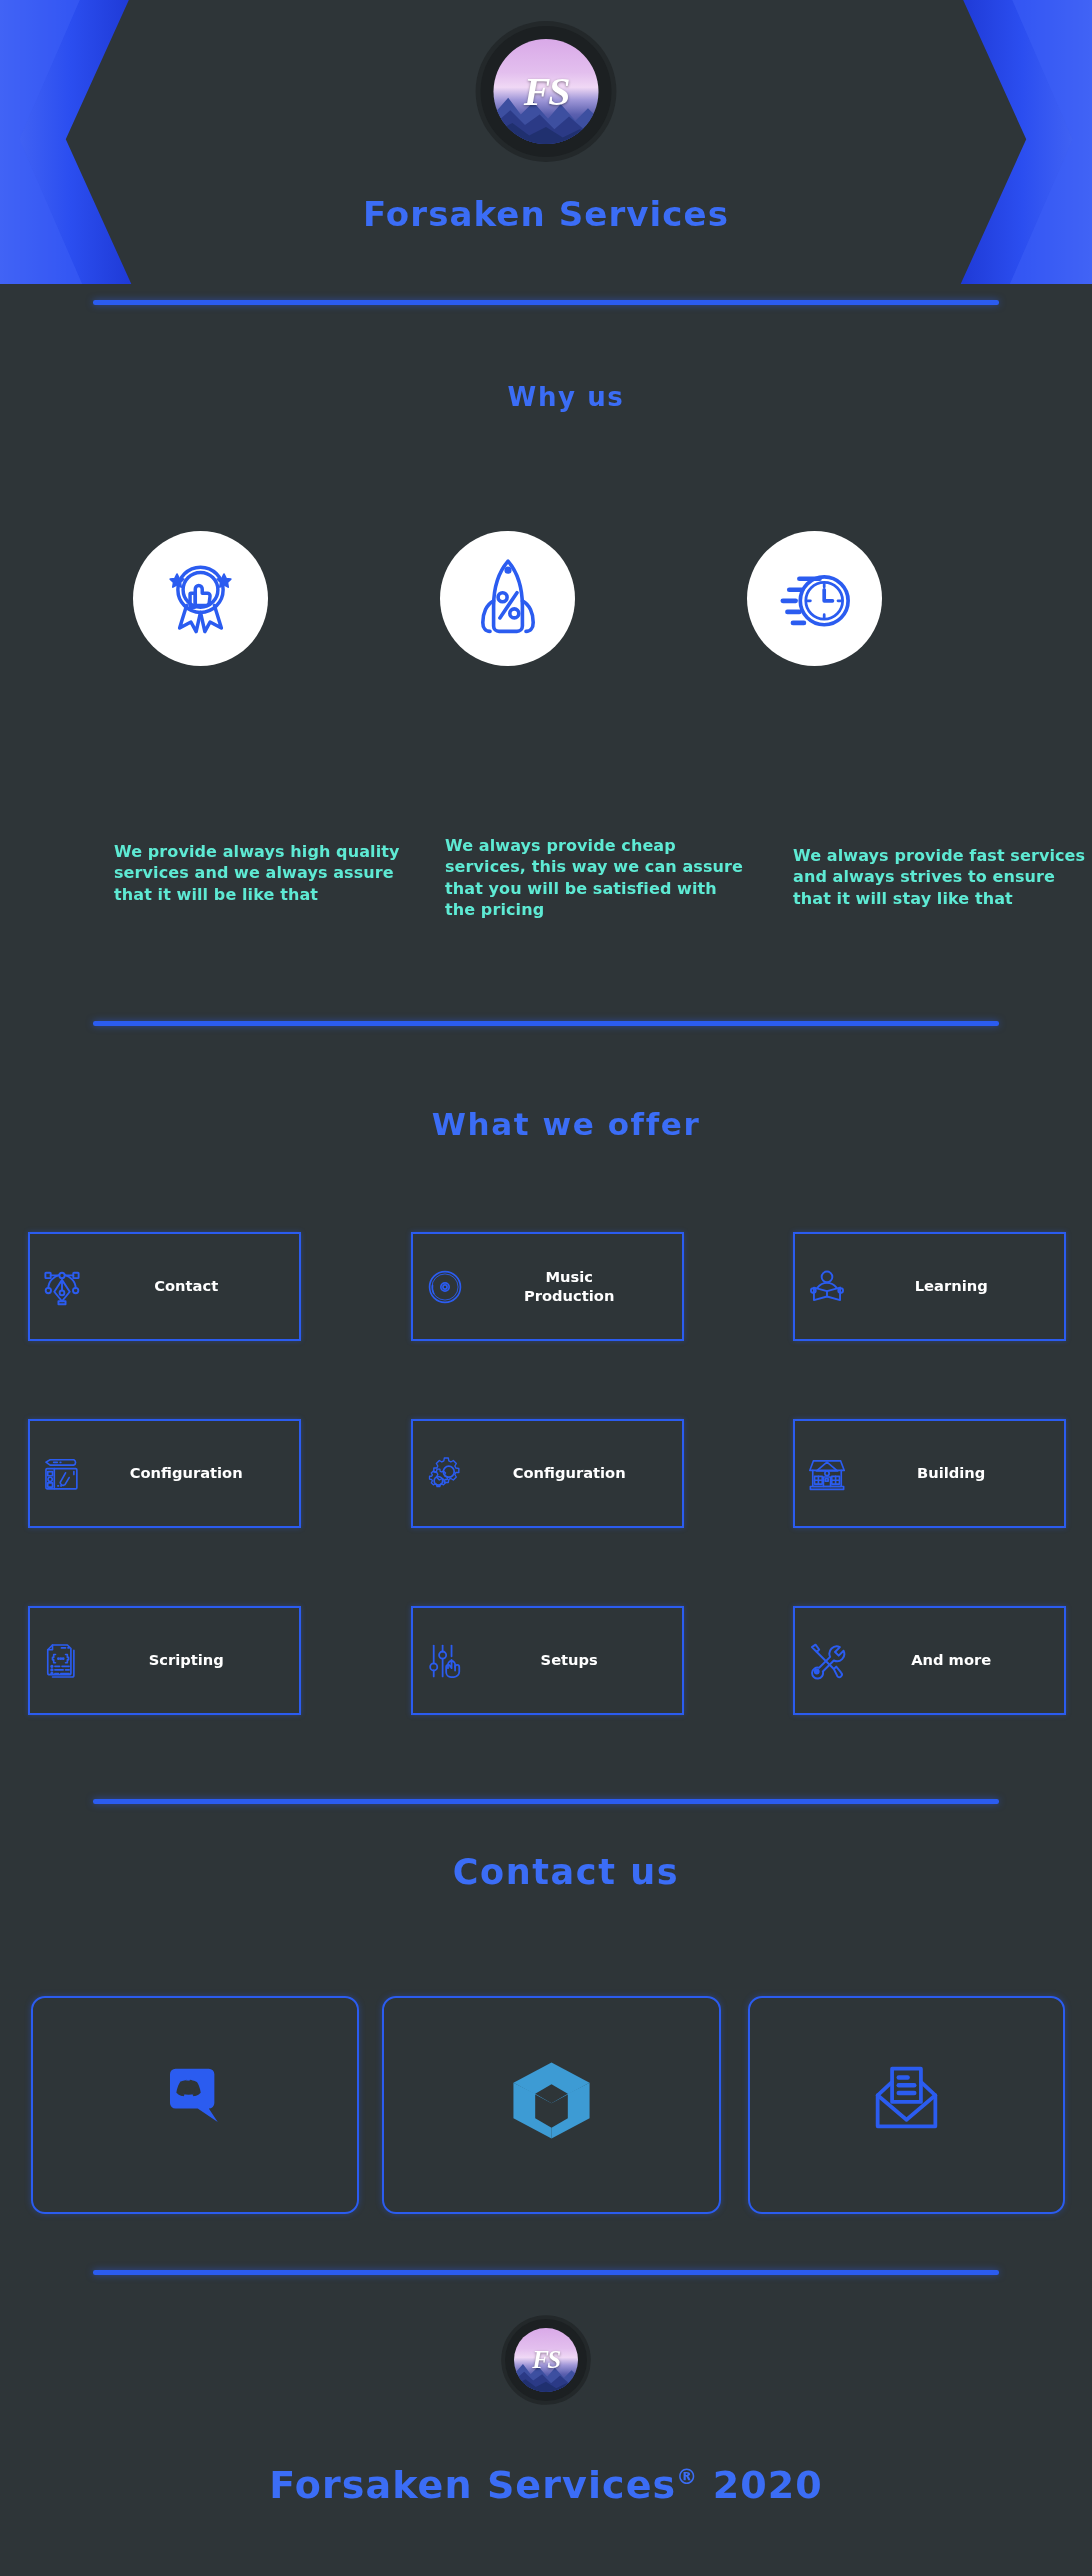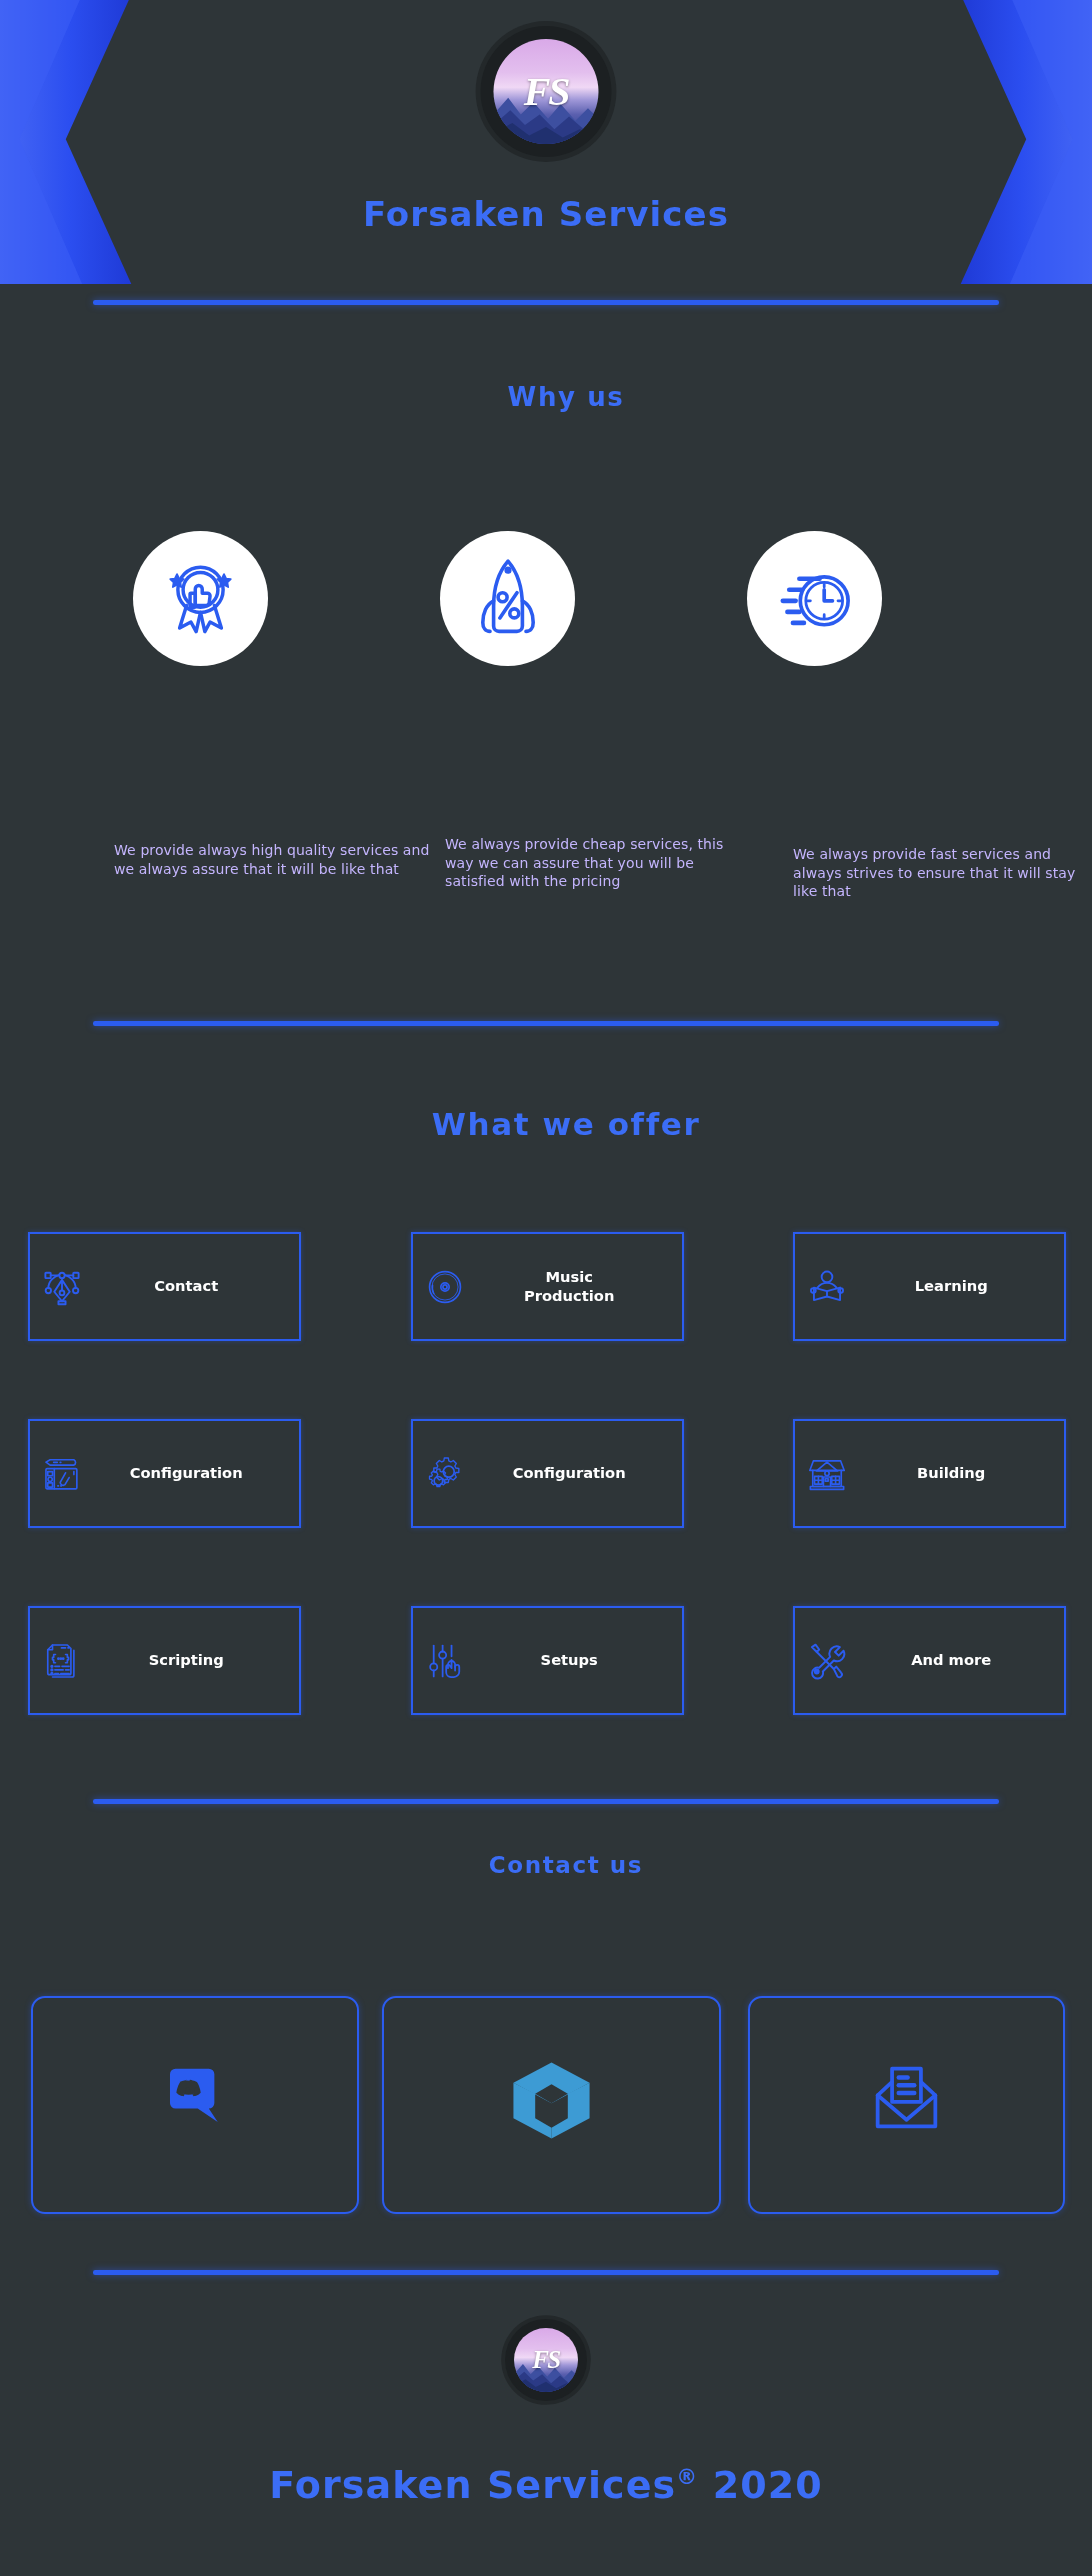--- a/index.html
+++ b/index.html
@@ -110,25 +110,25 @@
     width: 135px;
     height: 135px;
     border-radius: 50%;
     background: #ffffff;
     display: flex;
     align-items: center;
     justify-content: center;
   }
   .why-text {
     position: absolute;
-    color: #c4b5fd;
+    color: #5eead4;
     font-family: "DejaVu Sans", sans-serif;
-    font-size: 14px;
+    font-size: 16px;
     line-height: 1.33;
-    font-weight: 400;
+    font-weight: 700;
     letter-spacing: 0.1px;
   }
 
   
   .offer-box {
     position: absolute;
     border: 2.2px solid #2b5cf0;
     background: transparent;
     display: flex;
     align-items: center;
@@ -452,21 +452,21 @@
         <path d="M8 10 l6-4 6 8 -4 4 Z"></path>
         <path d="M16 18 L44 46"></path>
         <path d="M44 46 l4-4 8 10 a4 4 0 0 1-6 6 Z"></path>
       </svg>
     </div>
     <div class="offer-label">And more</div>
   </div>
 
   <div class="rule" style="left:93px; right:93px; top:1799px;"></div>
 
-  <div class="section-title" style="top:1852px; font-size:23px;">Contact us</div>
+  <div class="section-title" style="top:1852px; font-size:35px;">Contact us</div>
 
   <div class="contact-box" style="left:31px; top:1996px; width:328px; height:218px;">
     <div class="contact-icon">
       <svg width="71" height="71" viewBox="0 0 64 64">
         <path d="M14 6 h30 a5 5 0 0 1 5 5 v26 a5 5 0 0 1-5 5 l0 0 8 12 -18-12 H14 a5 5 0 0 1-5-5 V11 a5 5 0 0 1 5-5 Z" fill="#2b5cf0"></path>
         <path d="M24.5 16 c-3.5 .6-6.3 2-6.3 2 -2.8 4-3.4 9.8-3.4 9.8 2.6 3 6.4 3.1 6.4 3.1 l1.1-1.6 c-1.6-.5-2.9-1.4-2.9-1.4 .3 .2 .8 .4 .8 .4 3.6 1.7 7.4 1.7 11.1 0 .2-.1 .5-.2 .8-.4 0 0-1.3 .9-3 1.4 l1.2 1.6 s3.8-.1 6.4-3.1 c0 0-.6-5.8-3.4-9.8 0 0-2.8-1.4-6.3-2 l-.4 .8 c2 .4 3.5 1.1 3.5 1.1 -4-1.6-8.5-1.6-12.4 .2 -.6 .3-1 .5-1 .5 s1.6-.8 3.7-1.2 Z" fill="#2e3538"></path>
         <ellipse cx="25" cy="26" rx="2.3" ry="2.8" fill="#2e3538"></ellipse>
         <ellipse cx="33" cy="26" rx="2.3" ry="2.8" fill="#2e3538"></ellipse>
       </svg>
     </div>

